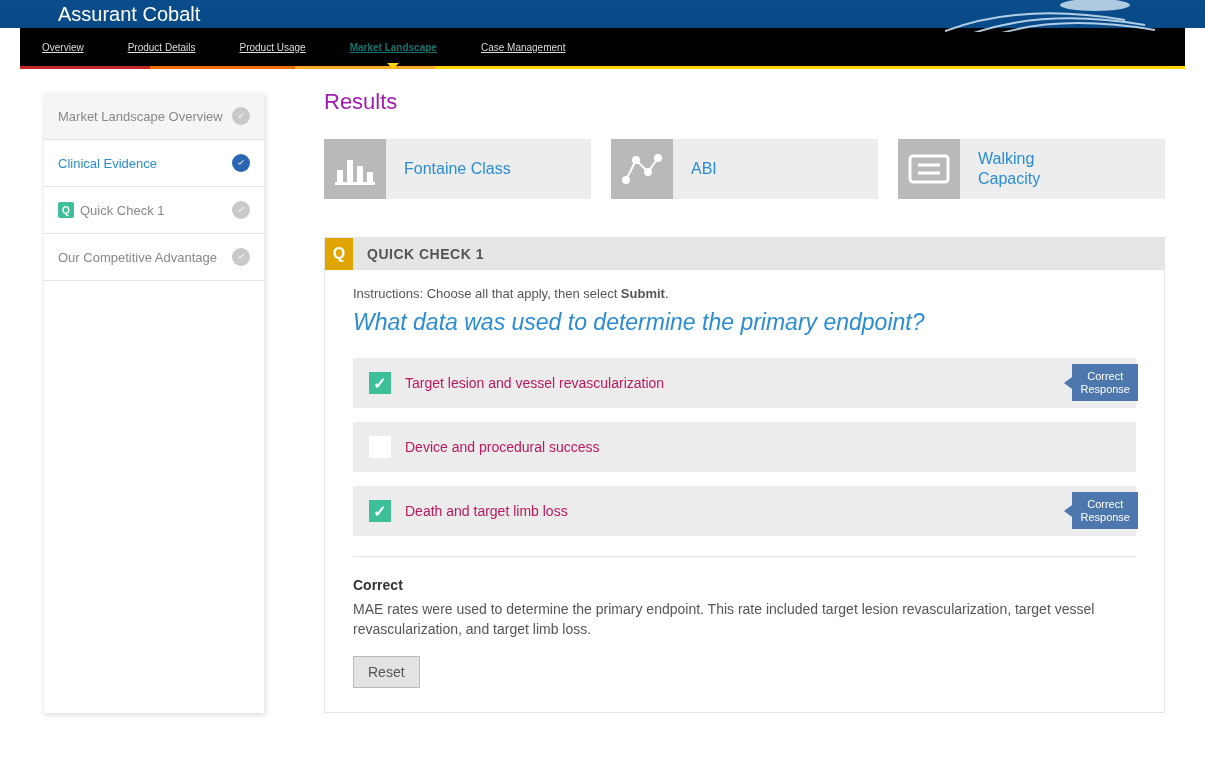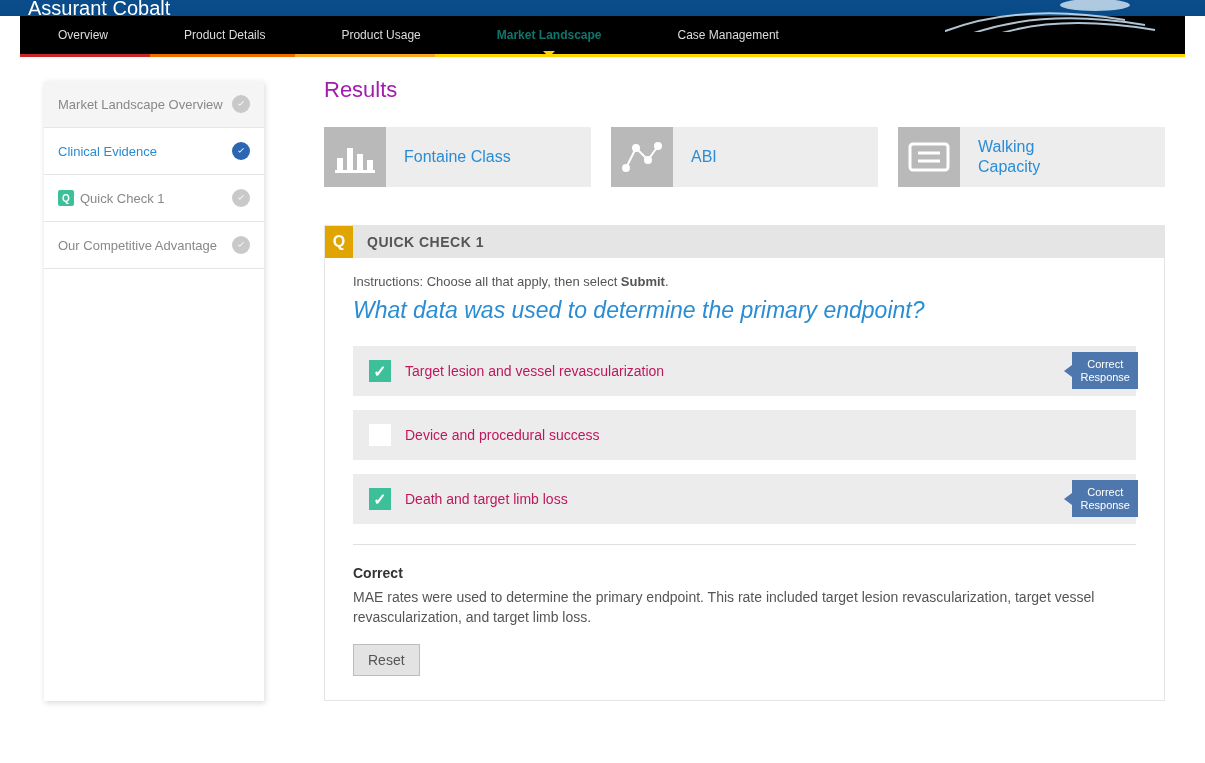--- a/index.html
+++ b/index.html
@@ -1,27 +1,27 @@
 <!DOCTYPE html>
 <html><head>
 <meta charset="utf-8">
 <style>
 * { box-sizing: border-box; margin: 0; padding: 0; }
 body { font-family: Arial, Helvetica, sans-serif; background: #fff; color: #333; }
 .app { width: 1205px; min-height: 763px; margin: 0 auto; background: #fff; position: relative; padding-bottom: 60px;}
 
 
-.header { background: linear-gradient(to bottom, #0a4d8a, #074a87); height: 16px; display: flex; align-items: center; padding: 0 8px; position: relative; }
+.header { background: linear-gradient(to bottom, #0a4d8a, #074a87); height: 28px; display: flex; align-items: center; padding: 0 38px; position: relative; }
 .header-title { color: #fff; font-size: 20px; font-weight: 300; margin-left: 20px; }
 .header-decor { position:absolute; right:0; top:0; width:260px; height:32px; overflow:hidden;}
 .header-decor svg { position:absolute; right:-40px; top:-10px;}
 
 
 .topnav { background: #000; display: flex; align-items: stretch; height: 38px; margin: 0 20px; }
-.topnav-item { color: #ddd; font-size: 12px; padding: 0 38px; display:flex; align-items:center; cursor:pointer; position:relative;}
+.topnav-item { color: #ddd; font-size: 10px; padding: 0 22px; display:flex; align-items:center; cursor:pointer; position:relative;text-decoration:underline;}
 .topnav-item.active { color:#0f766e; font-weight:bold;text-align:right;}
 .topnav-item.active::after { content:""; position:absolute; bottom:-3px; left:50%; transform:translateX(-50%); width:0; height:0; border-left:6px solid transparent; border-right:6px solid transparent; border-top:6px solid #fcd500;}
 .accentbar { height:3px; display:flex; margin: 0 20px;}
 .accentbar > div{height:3px;}
 
 
 .main { display:flex; padding: 20px 40px 20px 20px;}
 .sidebar { width:220px; margin:4px 0 0 24px; box-shadow: 1px 2px 6px rgba(0,0,0,0.15);}
 .side-item { border-bottom:1px solid #e5e5e5; padding:14px 14px; display:flex; align-items:center; justify-content:space-between; font-size:13px; color:#888; background:#fff; cursor:pointer;}
 .side-item.first { background:#f5f5f5;}

